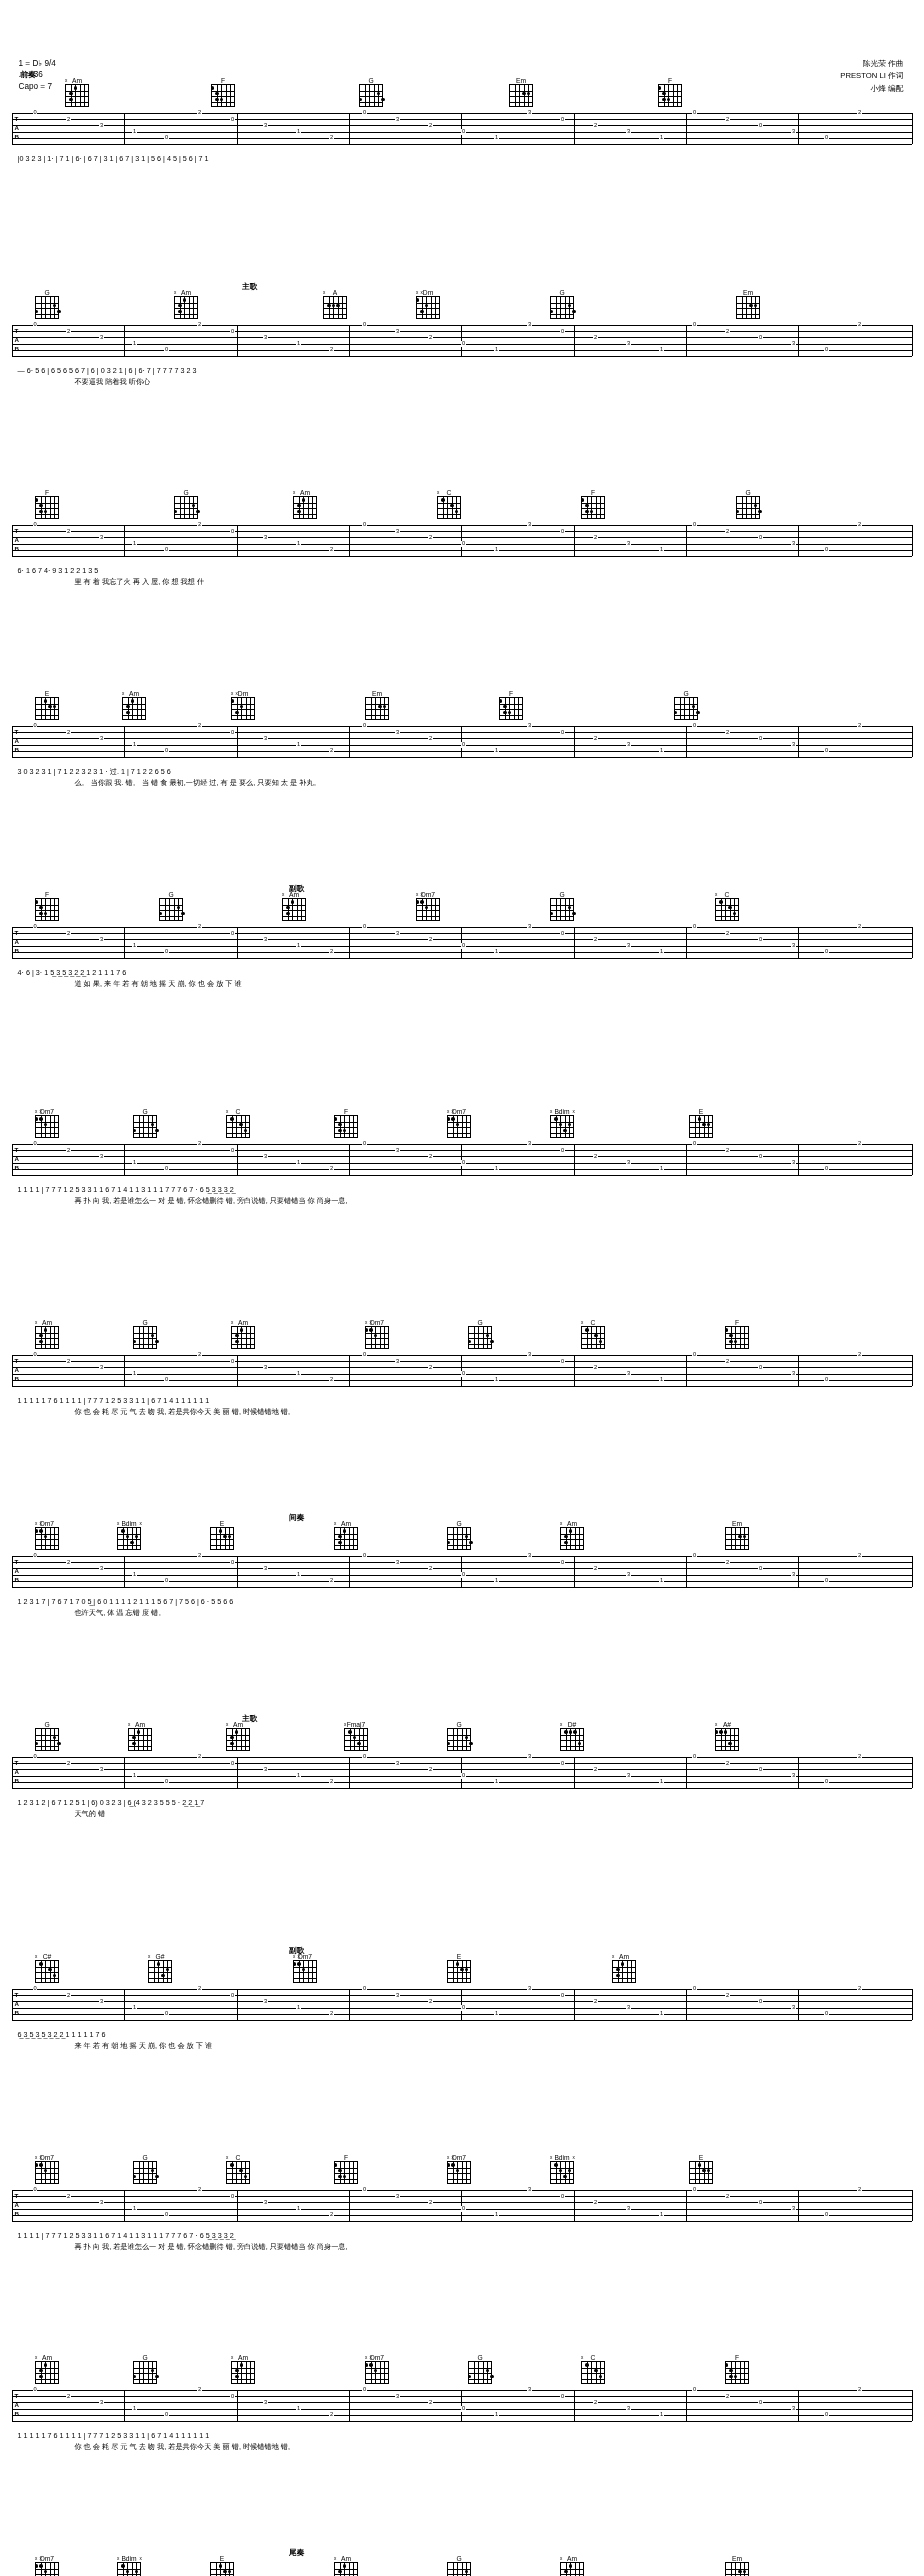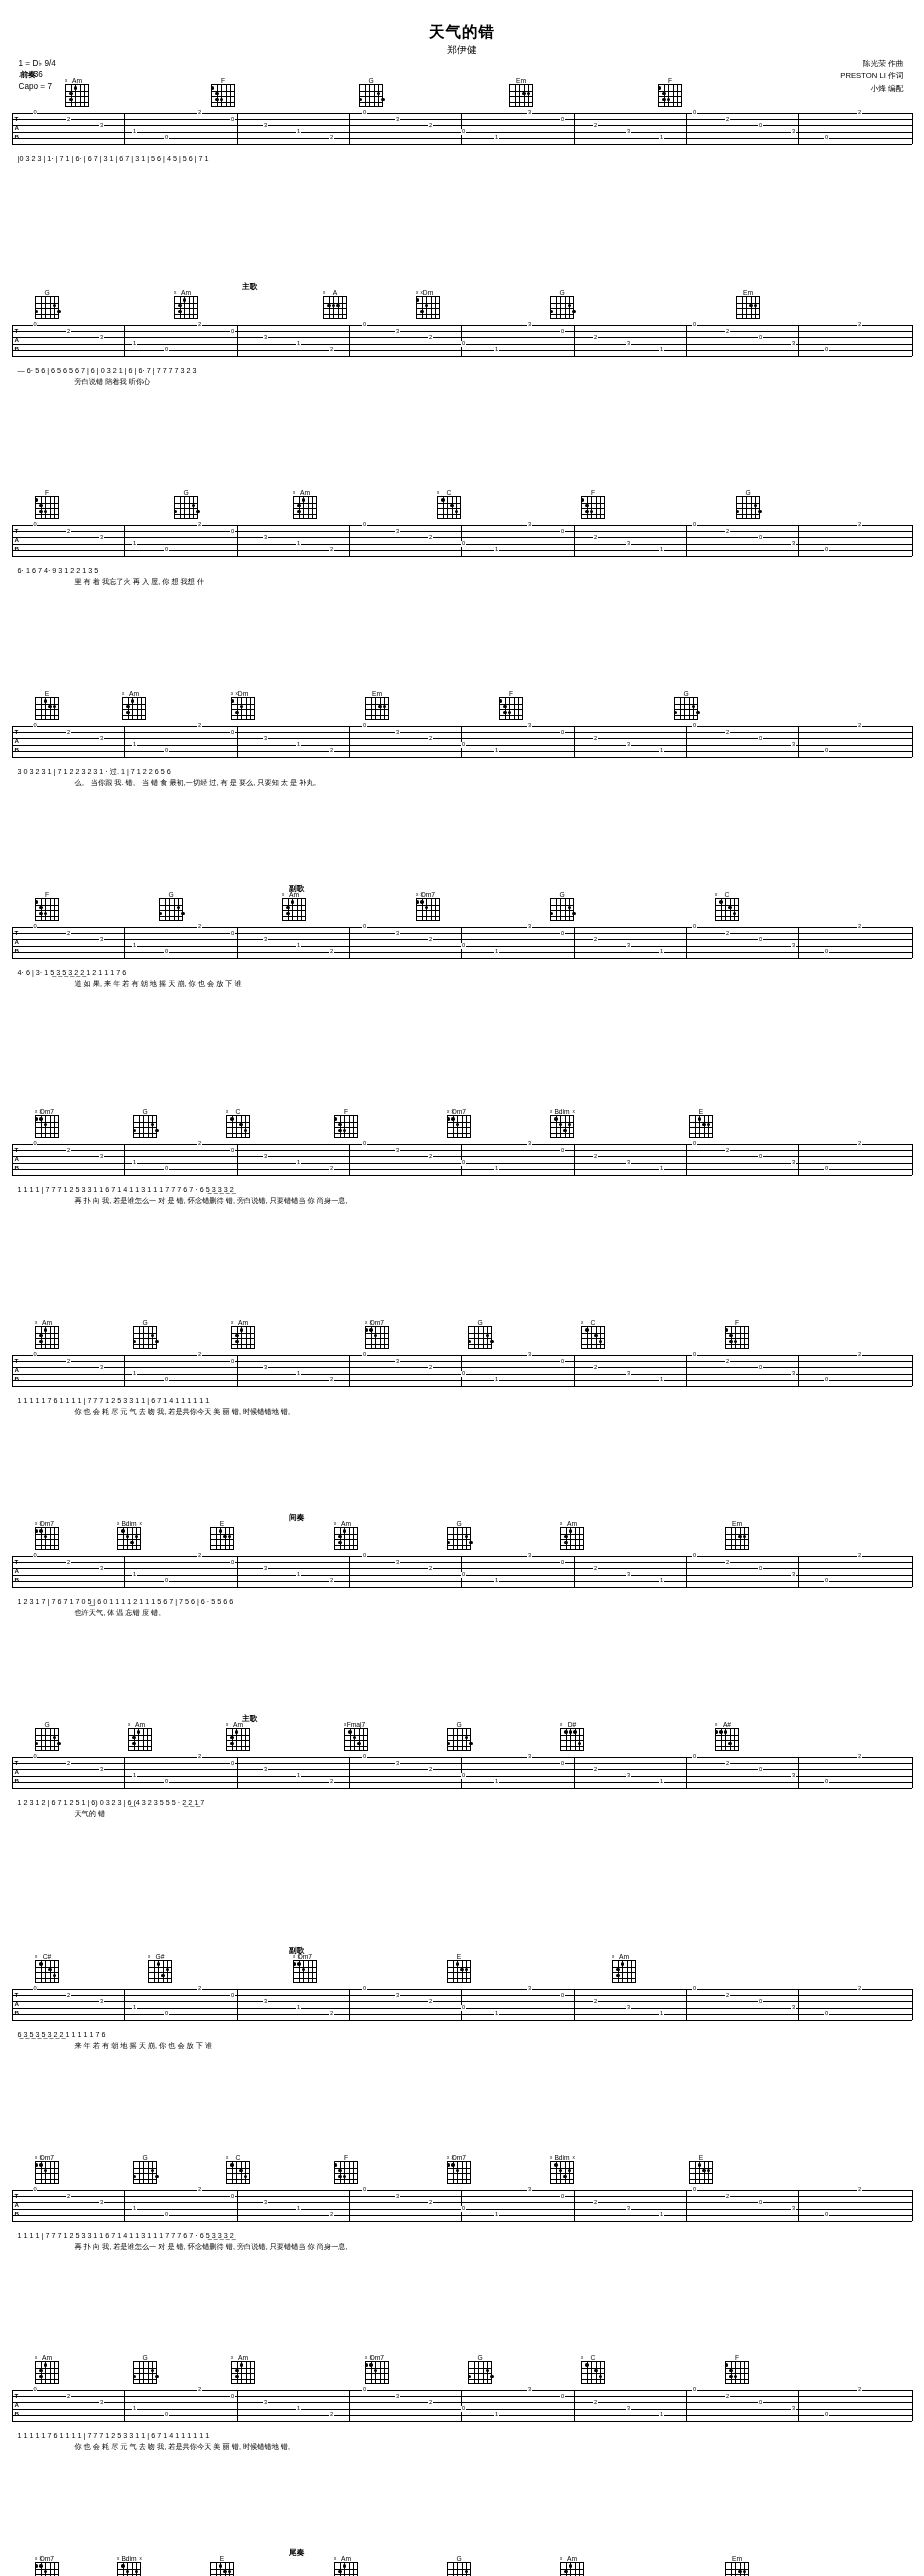--- a/index.html
+++ b/index.html
@@ -34,22 +34,20 @@
   .lyrics{position:absolute;left:12.4px;width:900px;font-size:7.2px;line-height:8.8px;}
   .lyr{position:absolute;white-space:nowrap;}
   .numline{position:absolute;left:12.4px;width:900px;font-size:7.2px;line-height:8.2px;}
   .num{position:absolute;white-space:nowrap;}
 </style>
 </head>
 <body>
 
 <div class="page">
 
-  <div class="title">天气的错</div>
-  <div class="subtitle">郑伊健</div>
 
   <div class="meta-left">
     <div>1 = D♭ 9/4</div>
     <div>♩= 36</div>
     <div>Capo = 7</div>
   </div>
 
   <div class="meta-right">
     <div>陈光荣 作曲</div>
     <div>PRESTON LI 作词</div>
@@ -327,21 +325,21 @@
           <div class="tabnum" style="left: 713px; top: 3.6px;">2</div>
           <div class="tabnum" style="left: 746px; top: 9.8px;">0</div>
           <div class="tabnum" style="left: 779px; top: 16px;">3</div>
           <div class="tabnum" style="left: 812px; top: 22px;">0</div>
           <div class="tabnum" style="left: 845px; top: -2.6px;">2</div>
         </div>
         <div class="numline" style="top: 78px;">
           <div class="num" style="left: 5.2px;">—  6·      5 6  | 6    5 6 5 6 7 | 6 | 0 3 2 1 | 6 | 6·      7   | 7  7 7 7 3 2 3</div>
         </div>
         <div class="lyrics" style="top: 89px;">
-          <div class="lyr" style="left: 62px;">旁白说错    陪着我    听你心</div>
+          <div class="lyr" style="left: 62px;">不要逼我    陪着我    听你心</div>
         </div>
       </div>
       <div class="system" style="top: 489px;">
         <div class="chord" style="left: 31px;">
           <div class="cname">F</div>
           <div class="grid">
             <div class="v" style="left: 4.5px;"></div>
             <div class="v" style="left: 9px;"></div>
             <div class="v" style="left: 13.6px;"></div>
             <div class="v" style="left: 18px;"></div>

